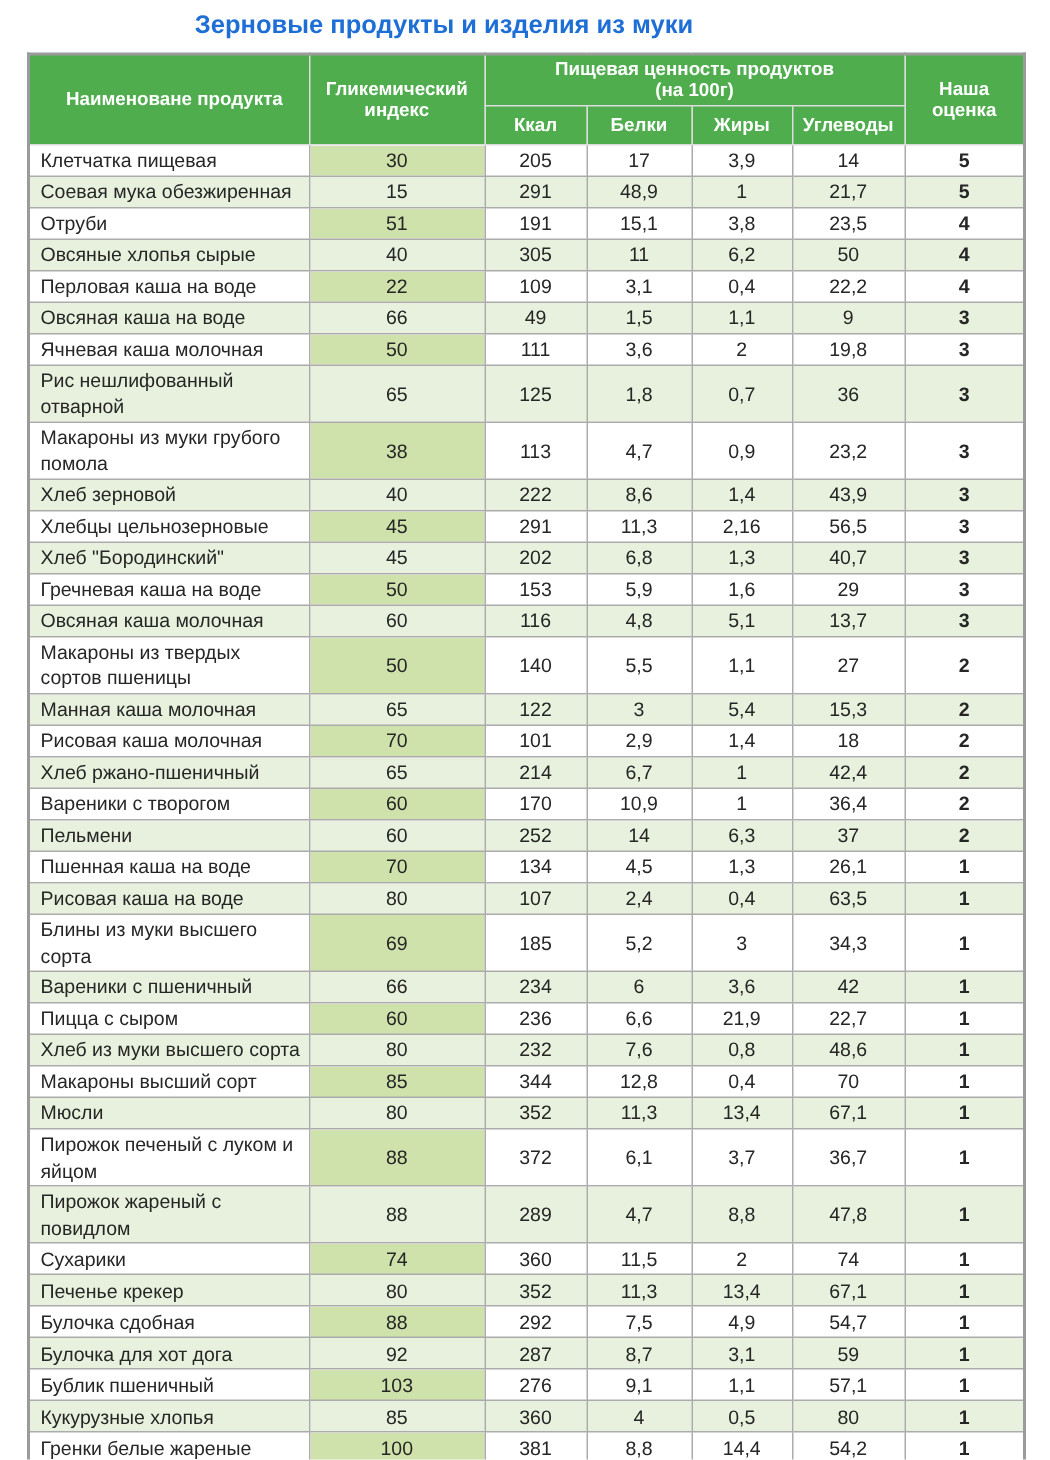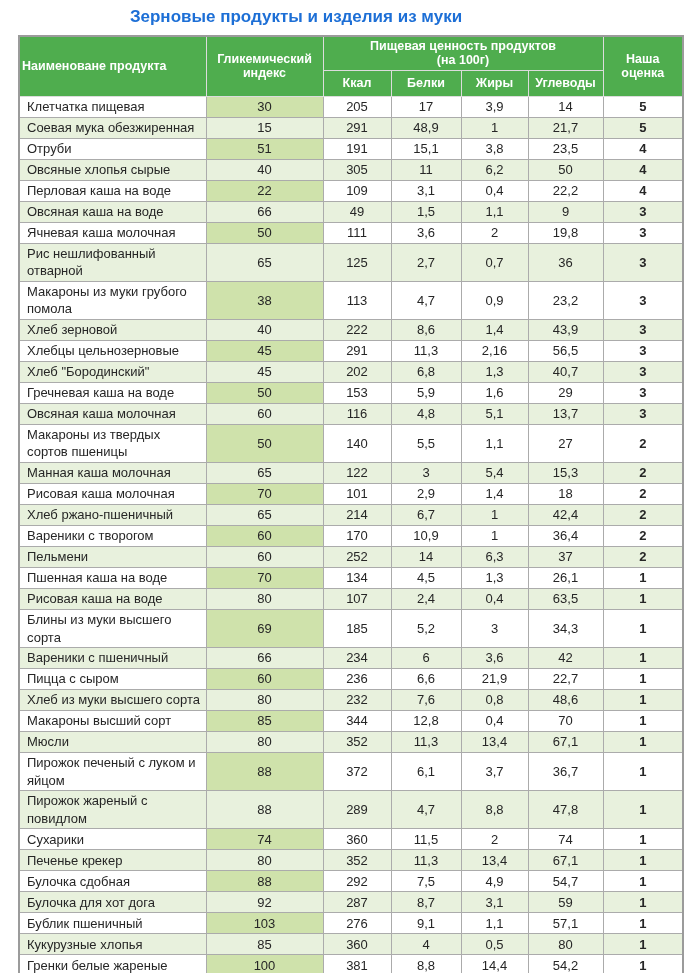--- a/index.html
+++ b/index.html
@@ -34,21 +34,21 @@
     color: #ffffff;
     font-size: 12.5px;
     font-weight: bold;
     border: 1px solid #dcdcdc;
     padding: 2px 4px;
     line-height: 1.15;
     vertical-align: middle;
   }
   thead th.th-name {
     text-align: left;
-    padding-left: 2px;
+    padding-left: 24px;
   }
   thead tr.top-header th {
     height: 27px;
   }
   thead tr.sub-header th {
     height: 21px;
   }
   tbody td {
     border: 1px solid #ababab;
     font-size: 13px;
@@ -170,21 +170,21 @@
           <td class="col-num">111</td>
           <td class="col-num">3,6</td>
           <td class="col-num">2</td>
           <td class="col-num">19,8</td>
           <td class="col-rating">3</td>
         </tr>
         <tr>
           <td class="col-name">Рис нешлифованный отварной</td>
           <td class="col-gi">65</td>
           <td class="col-num">125</td>
-          <td class="col-num">2,7</td>
+          <td class="col-num">1,8</td>
           <td class="col-num">0,7</td>
           <td class="col-num">36</td>
           <td class="col-rating">3</td>
         </tr>
         <tr>
           <td class="col-name">Макароны из муки грубого помола</td>
           <td class="col-gi">38</td>
           <td class="col-num">113</td>
           <td class="col-num">4,7</td>
           <td class="col-num">0,9</td>

